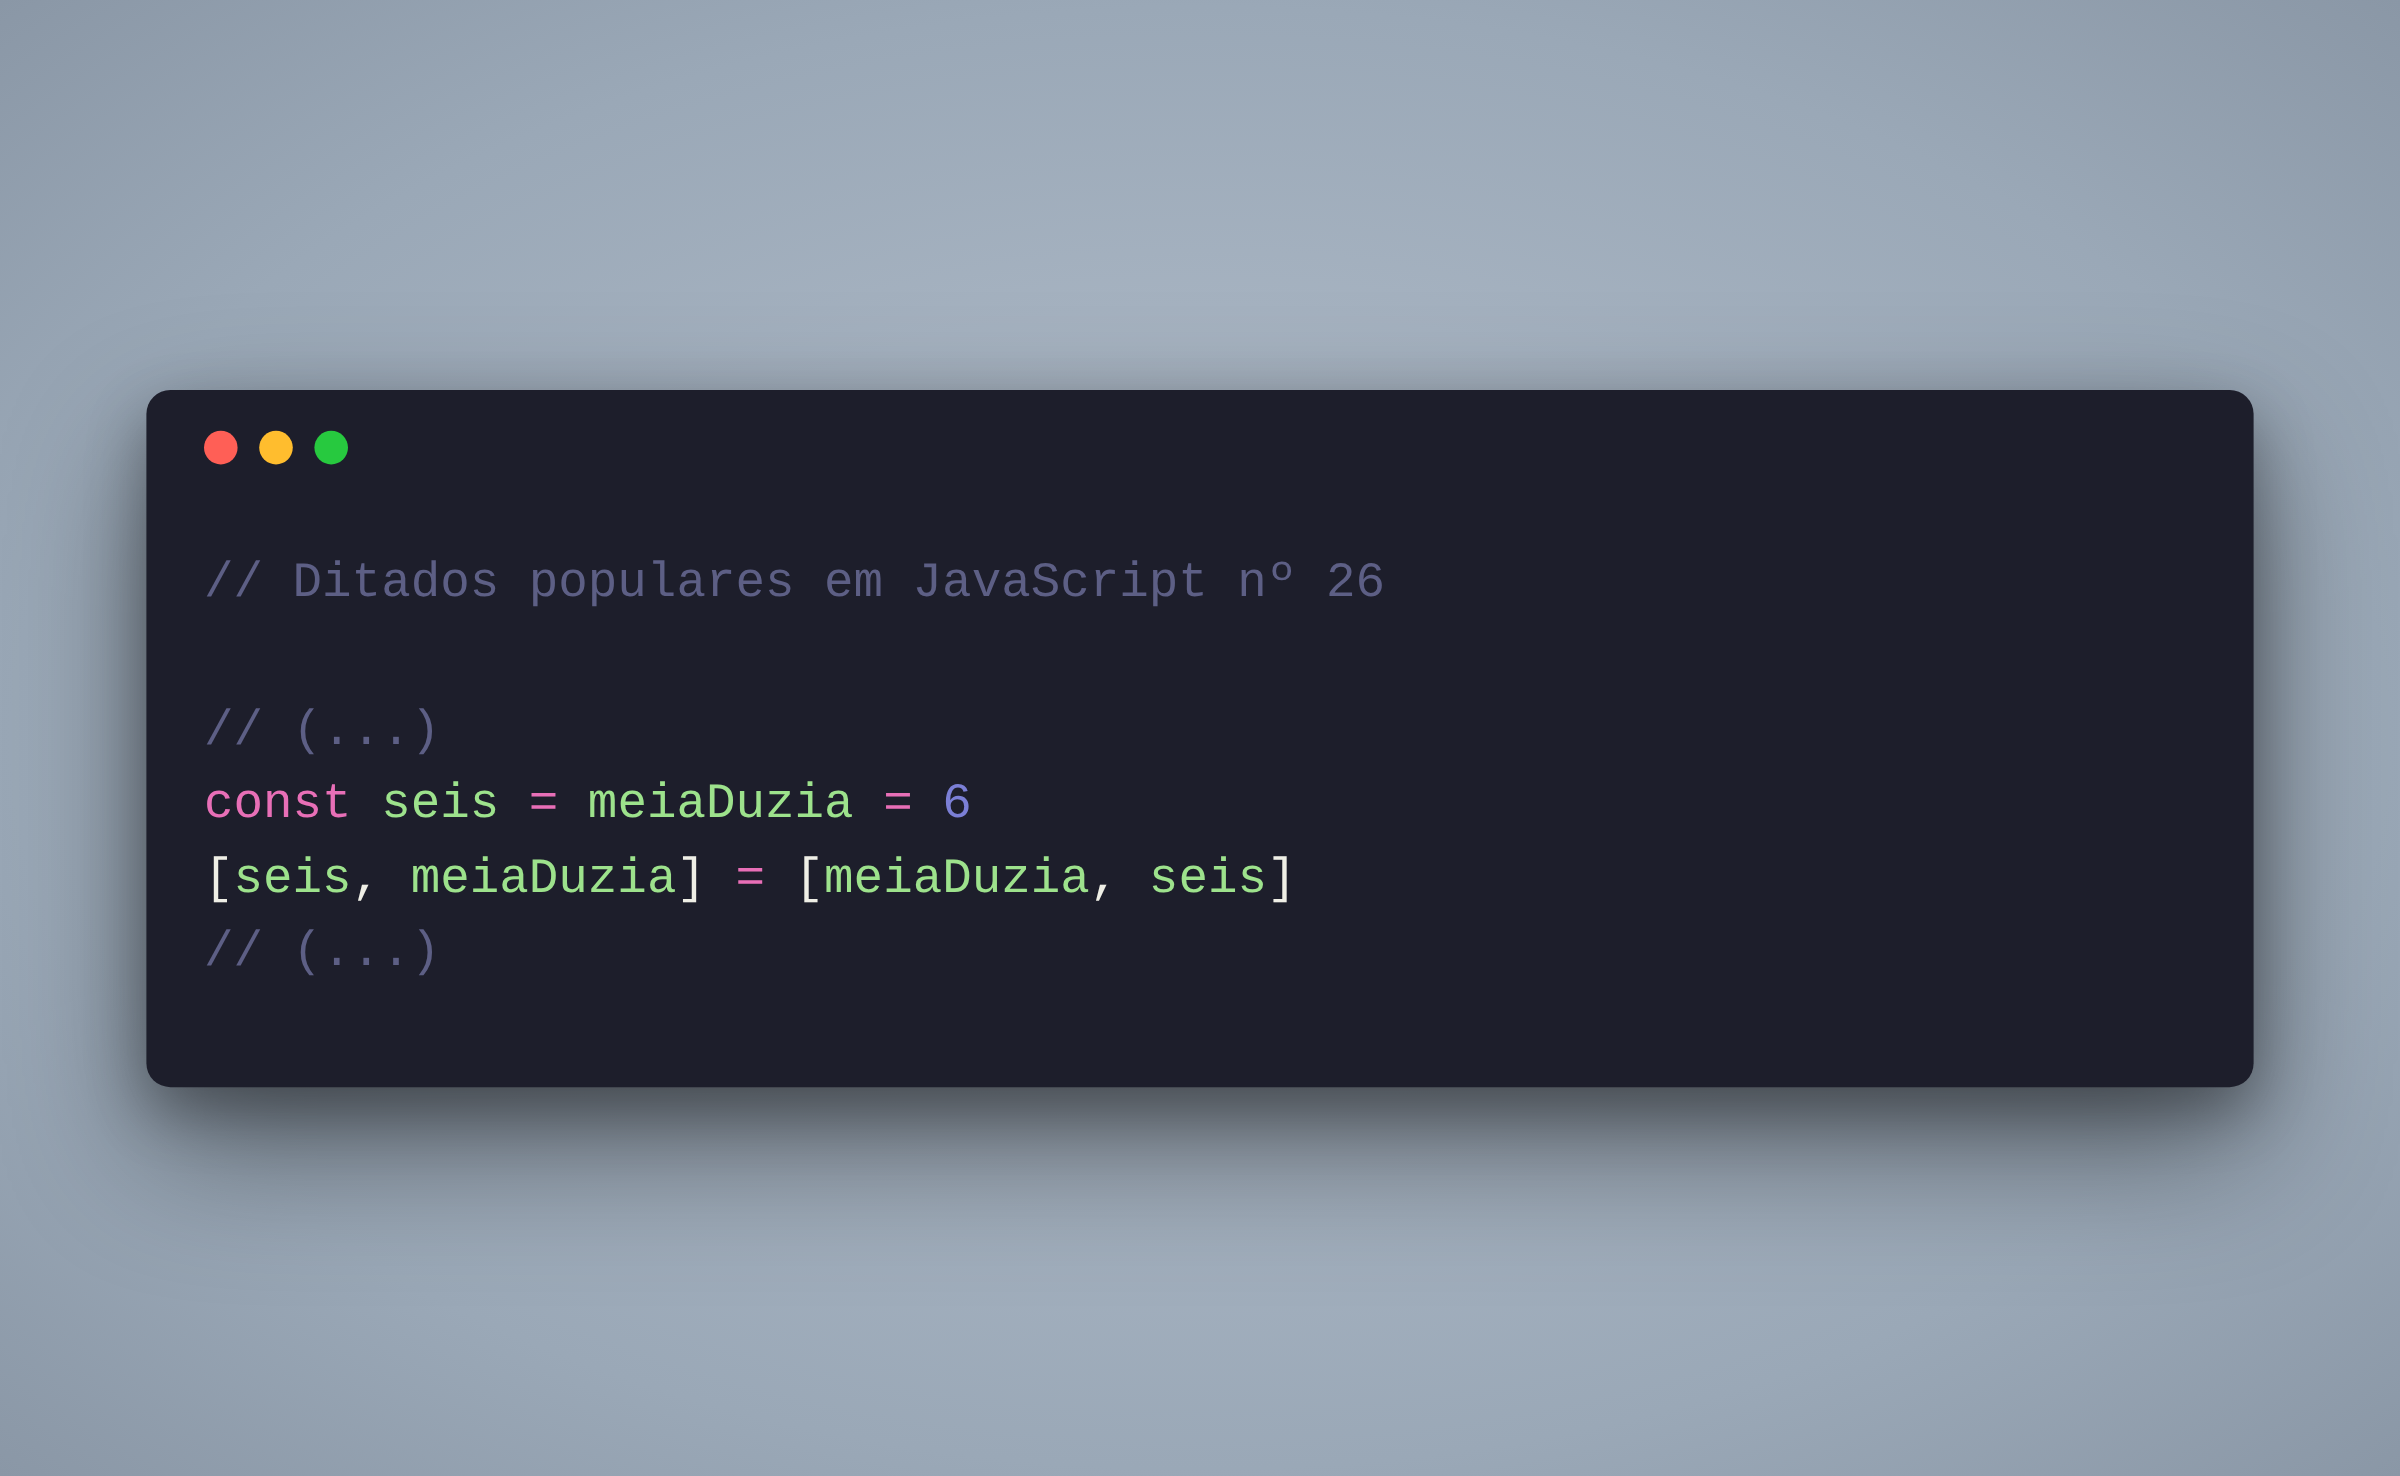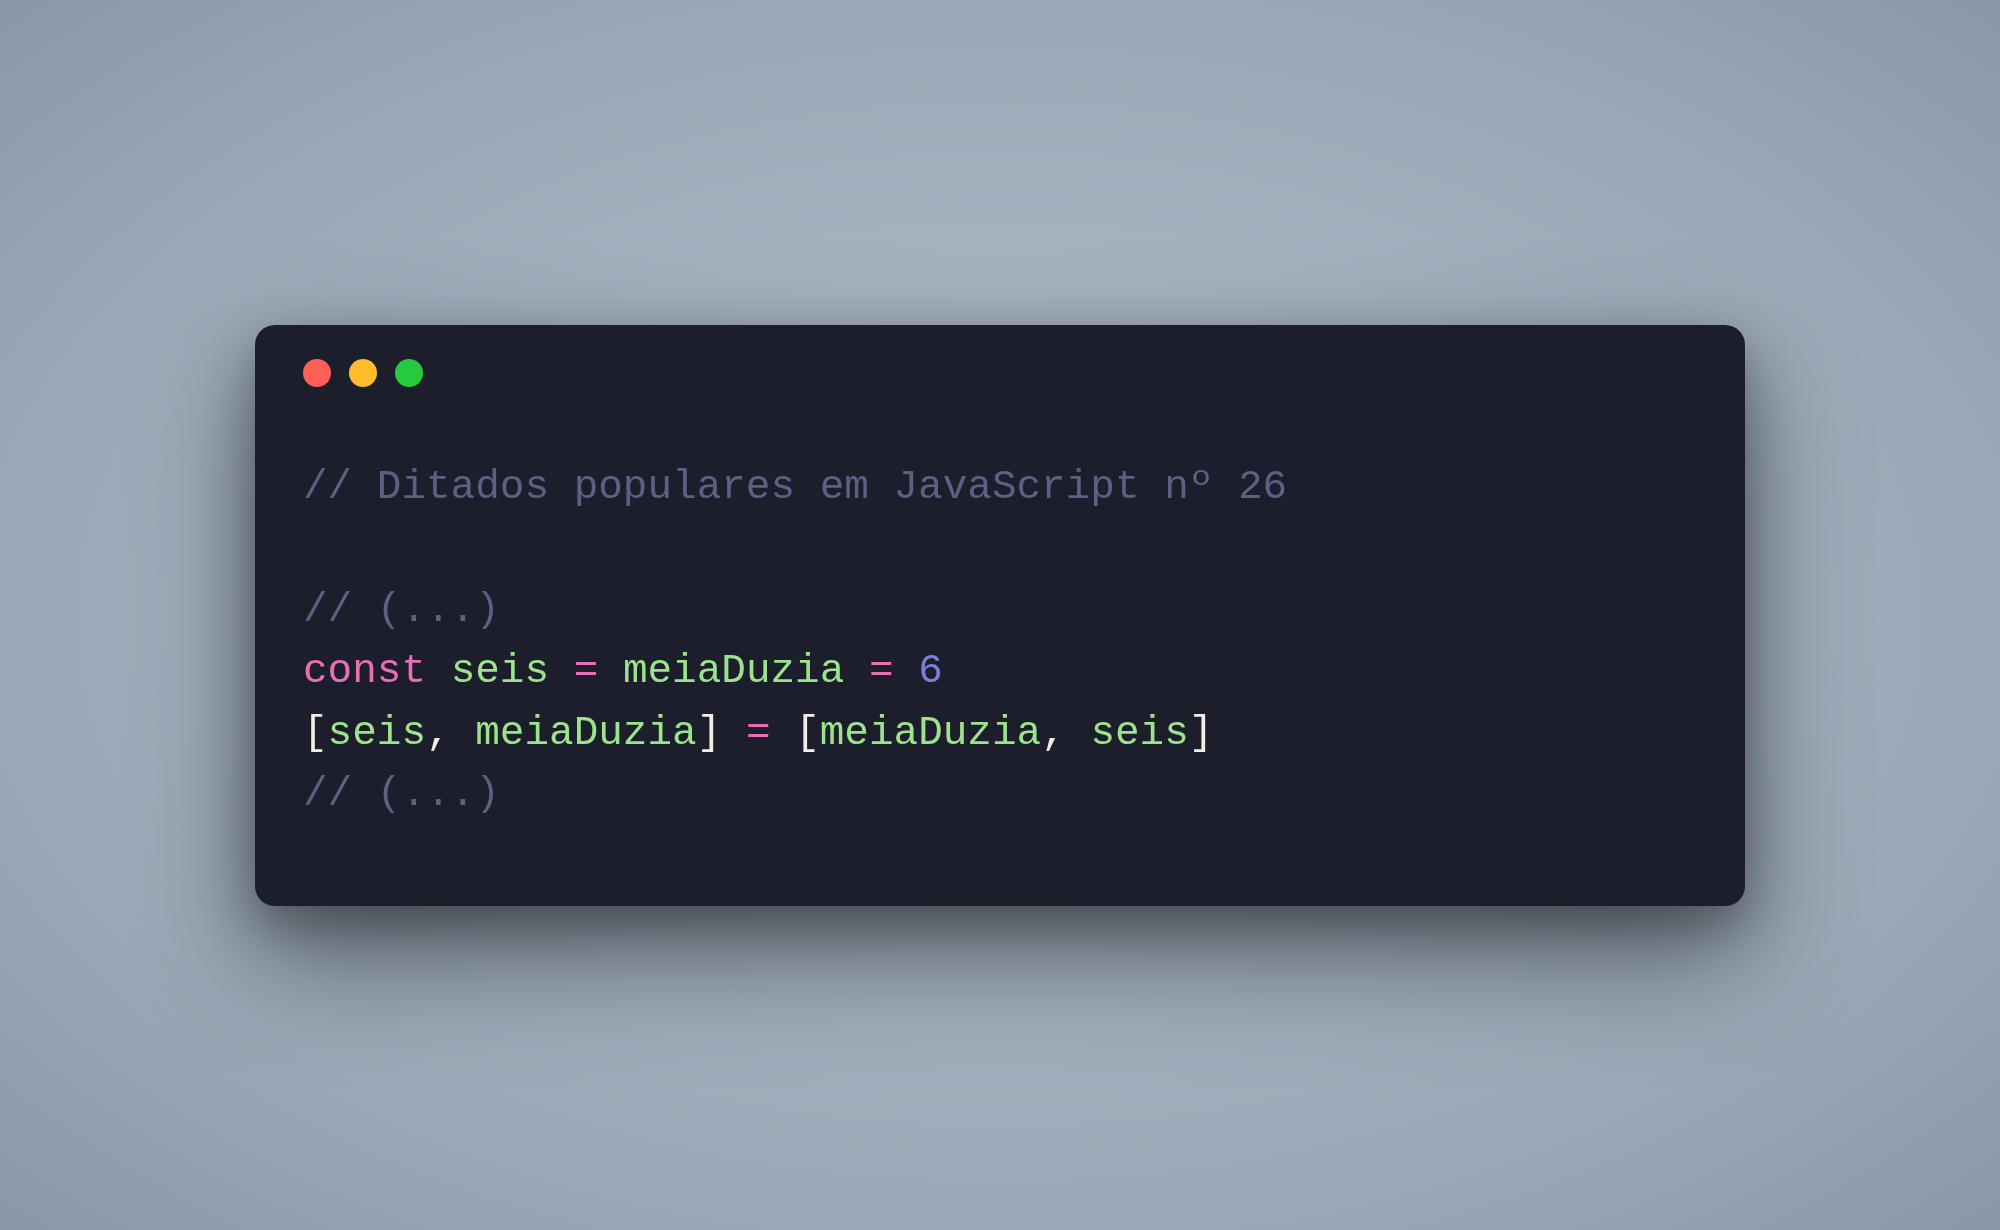--- a/index.html
+++ b/index.html
@@ -12,21 +12,21 @@
       width: 2000px;
       height: 1230px;
       background: radial-gradient(ellipse at center, #b5c0cd 0%, #9aa8b7 70%, #8a97a6 100%);
       display: flex;
       align-items: center;
       justify-content: center;
       font-family: 'SF Mono', 'Monaco', 'Menlo', 'Consolas', 'Courier New', monospace;
     }
 
     .window {
-      width: 1490px;
+      width: 1756px;
       background: #1d1e2b;
       border-radius: 20px;
       box-shadow: 0 50px 120px rgba(0,0,0,0.45), 0 20px 50px rgba(0,0,0,0.3);
       overflow: hidden;
     }
 
     .titlebar {
       padding: 34px 48px 10px 48px;
       display: flex;
       gap: 18px;

